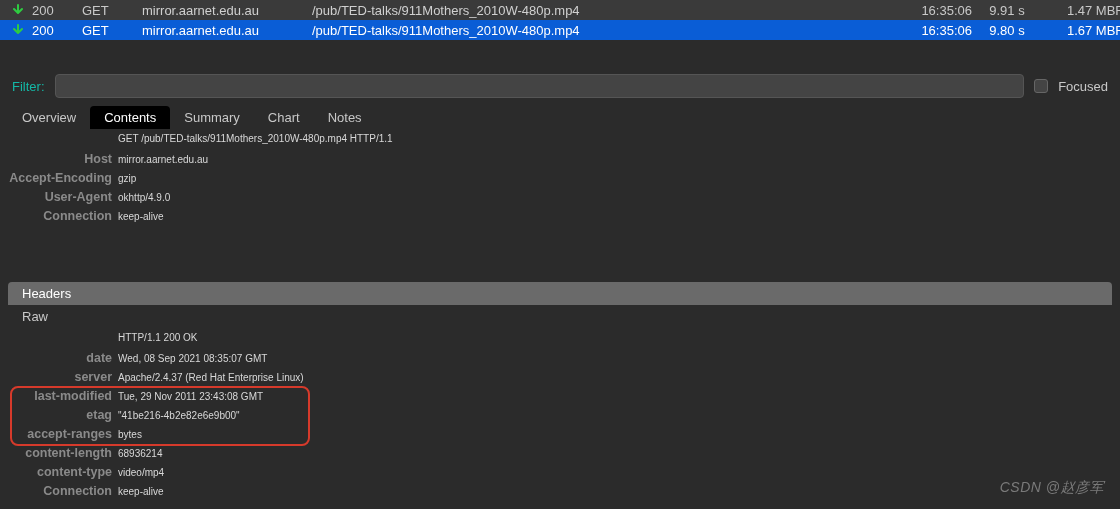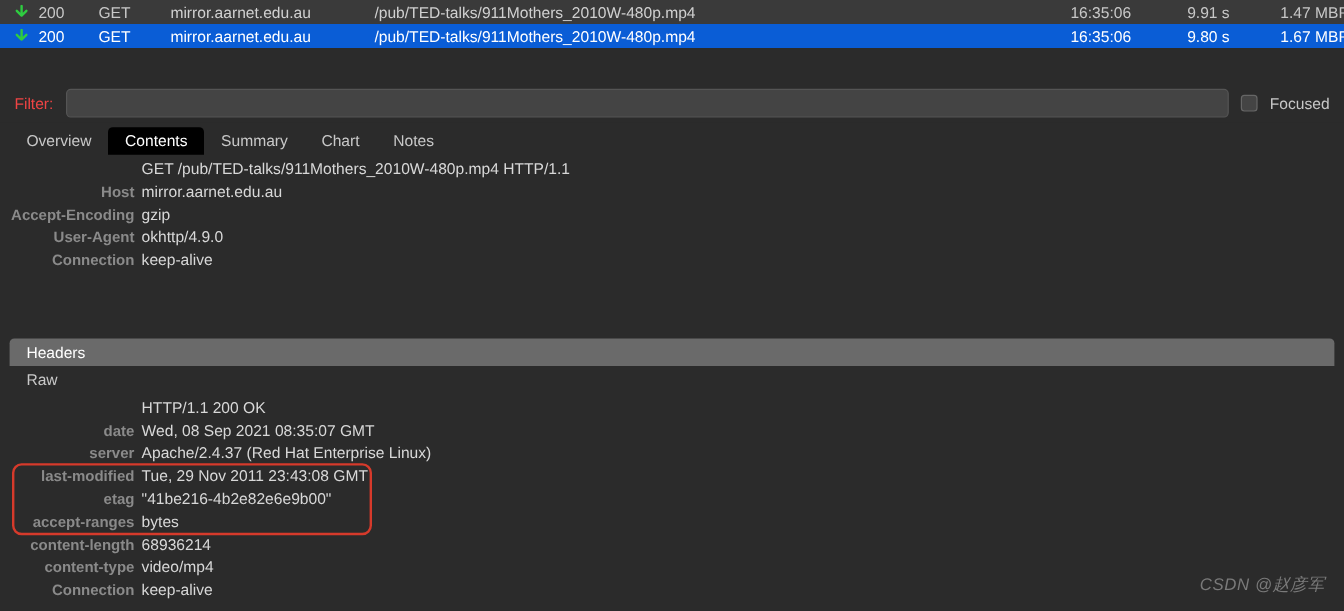--- a/index.html
+++ b/index.html
@@ -9,41 +9,41 @@
 .row { display: flex; align-items: center; height: 20px; padding-left: 12px; font-size: 13px; gap: 0; }
 .row.normal { background: #3a3a3a; }
 .row.sel { background: #0a5dd6; color: #fff; }
 .cell { white-space: nowrap; overflow: hidden; text-overflow: ellipsis; }
 .arrow { width: 20px; flex-shrink: 0; }
 .arrow svg { display: block; }
 .c-code { width: 50px; flex-shrink: 0; }
 .c-method { width: 60px; flex-shrink: 0; }
 .c-host { width: 170px; flex-shrink: 0; }
 .c-path { width: 580px; flex-shrink: 0; }
-.c-time { width: 80px; flex-shrink: 0; }
+.c-time { width: 80px; text-align: right; flex-shrink: 0; }
 .c-dur { width: 70px; text-align: center; flex-shrink: 0; }
 .c-size { width: 90px; text-align: right; flex-shrink: 0; margin-left: auto; }
 .row.normal .c-host, .row.normal .c-path { color: #d0d0d0; }
 
 .gap { height: 30px; background: #2b2b2b; }
 
 .filter-bar { display: flex; align-items: center; padding: 4px 12px; gap: 10px; background: #2b2b2b; }
-.filter-label { color: #ef4444; font-size: 13px; }
+.filter-label { color: #14b8a6; font-size: 13px; }
 .filter-input { flex: 1; height: 24px; background: #444; border: 1px solid #555; border-radius: 4px; color: #ccc; padding: 0 8px; font-size: 13px; }
 .focused-check { width: 14px; height: 14px; background: #444; border: 1px solid #666; border-radius: 3px; }
 .focused-label { color: #c8c8c8; }
 
 .tabs { display: flex; gap: 0; padding: 4px 8px 0 8px; }
 .tab { padding: 4px 14px; color: #c8c8c8; cursor: pointer; border-radius: 4px 4px 0 0; font-size: 13px; }
 .tab.active { background: #000000; color: #fff; }
 
 .kv-panel { padding: 4px 0 4px 0; }
 .kv-row { display: flex; align-items: baseline; min-height: 19px; }
 .kv-key { width: 118px; text-align: right; padding-right: 6px; color: #8a8a8a; font-weight: 600; font-size: 12.5px; flex-shrink: 0; }
-.kv-val { color: #d8d8d8; font-size: 13px; }
+.kv-val { color: #d8d8d8; font-size: 10px; }
 
 .subtabs { display: flex; gap: 0; padding: 0 8px; margin-top: 50px; flex-direction: column; }
 .subtab { padding: 4px 14px; color: #c8c8c8; cursor: pointer; font-size: 13px; }
 .subtab.active { background: #6a6a6a; color: #fff; border-radius: 4px 4px 0 0; }
 
 .highlight-group { position: relative; }
 .highlight-box { position: absolute; border: 2px solid #d63a2b; border-radius: 8px; pointer-events: none; left: 10px; top: -3px; width: 300px; height: 60px; }
 
 .watermark { position: absolute; right: 16px; bottom: 12px; color: #7a7a7a; font-size: 14px; letter-spacing: 0.5px; font-style: italic; }
 </style>

